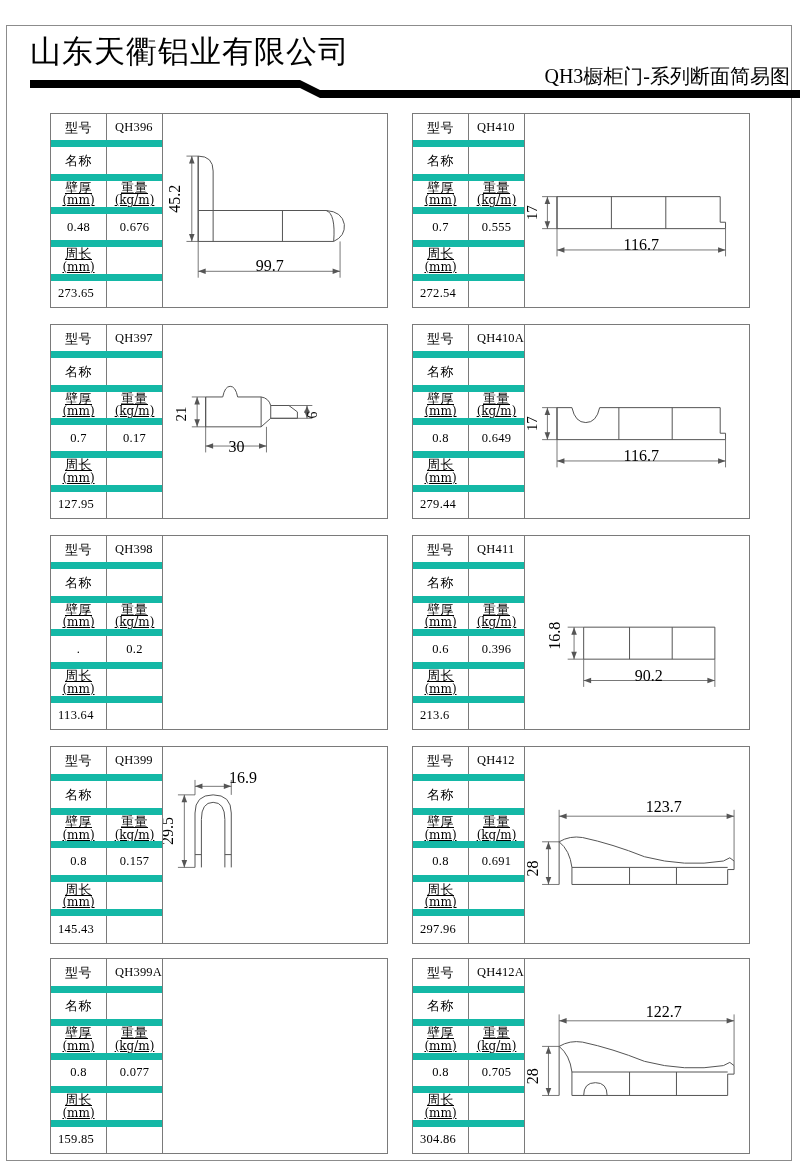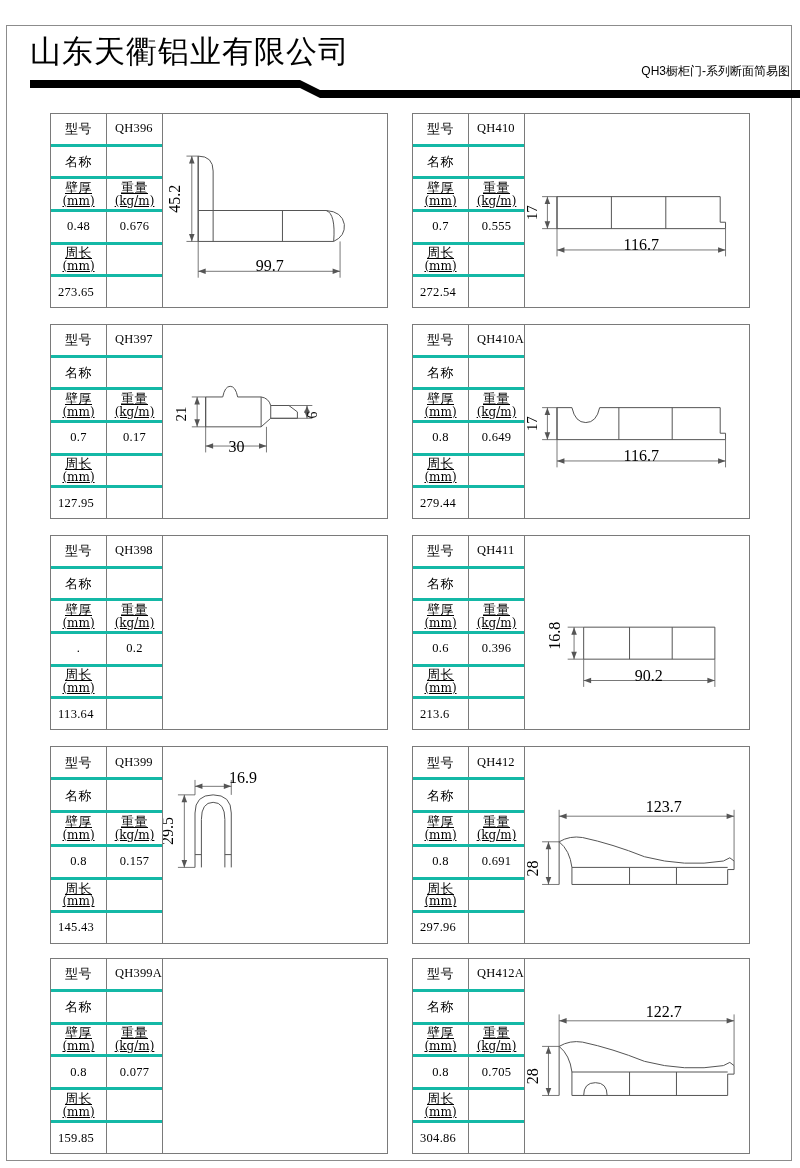--- a/index.html
+++ b/index.html
@@ -16,32 +16,32 @@
   
   #header{position:absolute;left:0;top:0;width:800px;height:100px;}
   #company-name{
     position:absolute;left:30px;top:36px;
     font-size:31px;letter-spacing:1px;font-weight:400;
     font-family:"DejaVu Serif","Liberation Serif",serif;
     white-space:nowrap;line-height:1;
   }
   #sheet-title{
     position:absolute;right:10px;top:63px;
-    font-size:12px;letter-spacing:0px;white-space:nowrap;
-    font-family:Liberation Sans, sans-serif;
+    font-size:20px;letter-spacing:0px;white-space:nowrap;
+    font-family:Liberation Serif, serif;
   }
   #header-rule{position:absolute;left:0;top:78px;width:800px;height:24px;}
   
   #cards{position:absolute;left:0;top:0;width:800px;height:1168px;}
   .card{position:absolute;border:1px solid #7a7a7a;box-sizing:border-box;background:#fff;}
   .card-inner{position:absolute;inset:0;display:flex;}
   
   .spec{width:112px;flex:0 0 112px;display:flex;flex-direction:column;
         border-right:1px solid #7a7a7a;box-sizing:border-box;}
-  .srow{display:flex;flex:1 1 0;border-bottom:3px solid #14b8a6;box-sizing:border-box;}
+  .srow{display:flex;flex:1 1 0;border-bottom:7px solid #14b8a6;box-sizing:border-box;}
   .srow:last-child{border-bottom:none;}
   .cell{display:flex;align-items:center;justify-content:center;
         box-sizing:border-box;overflow:hidden;}
   .c-left{width:56px;flex:0 0 56px;border-right:1px solid #7a7a7a;}
   .c-right{flex:1 1 auto;}
   .lbl{font-size:13px;font-family:"DejaVu Serif","Liberation Serif",serif;
        letter-spacing:0.5px;line-height:1;}
   .lbl .unit{font-size:12px;letter-spacing:0;}
   .lbl-stack{display:flex;flex-direction:column;align-items:center;justify-content:center;line-height:1.05;text-decoration:underline;}
   .val{font-size:12.5px;font-family:"Liberation Serif","DejaVu Serif",serif;letter-spacing:0.3px;}

